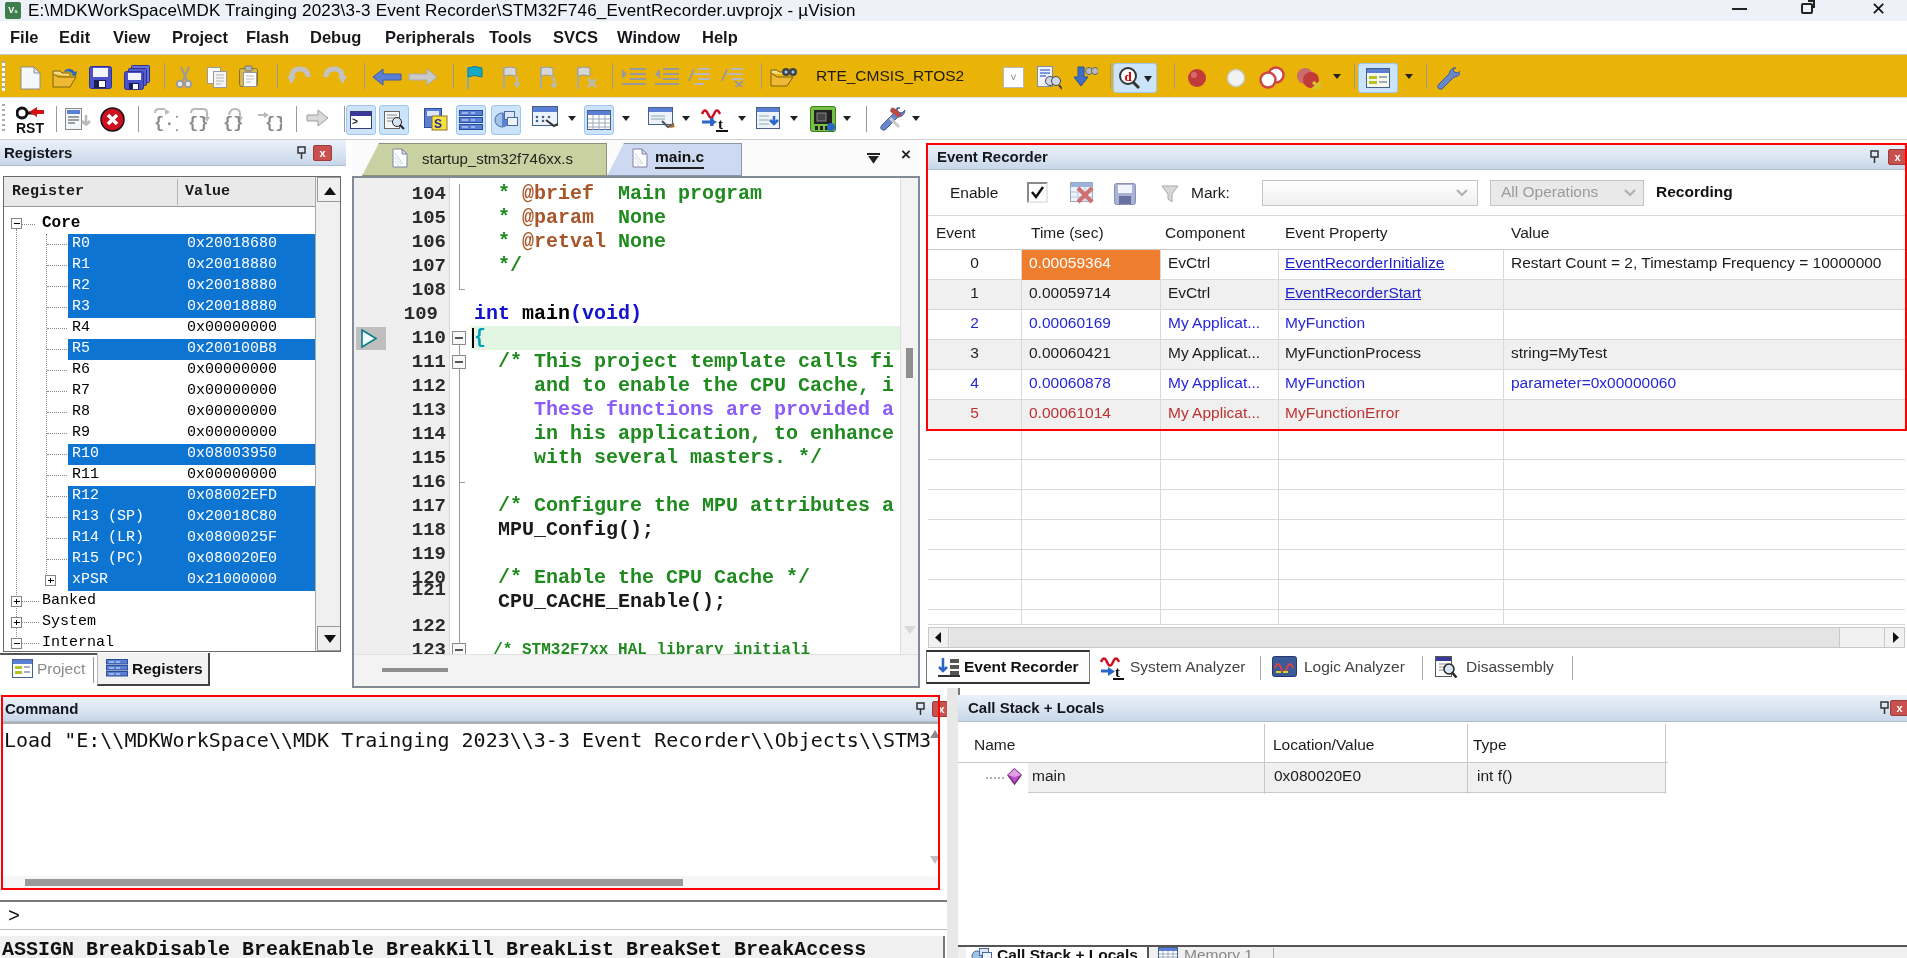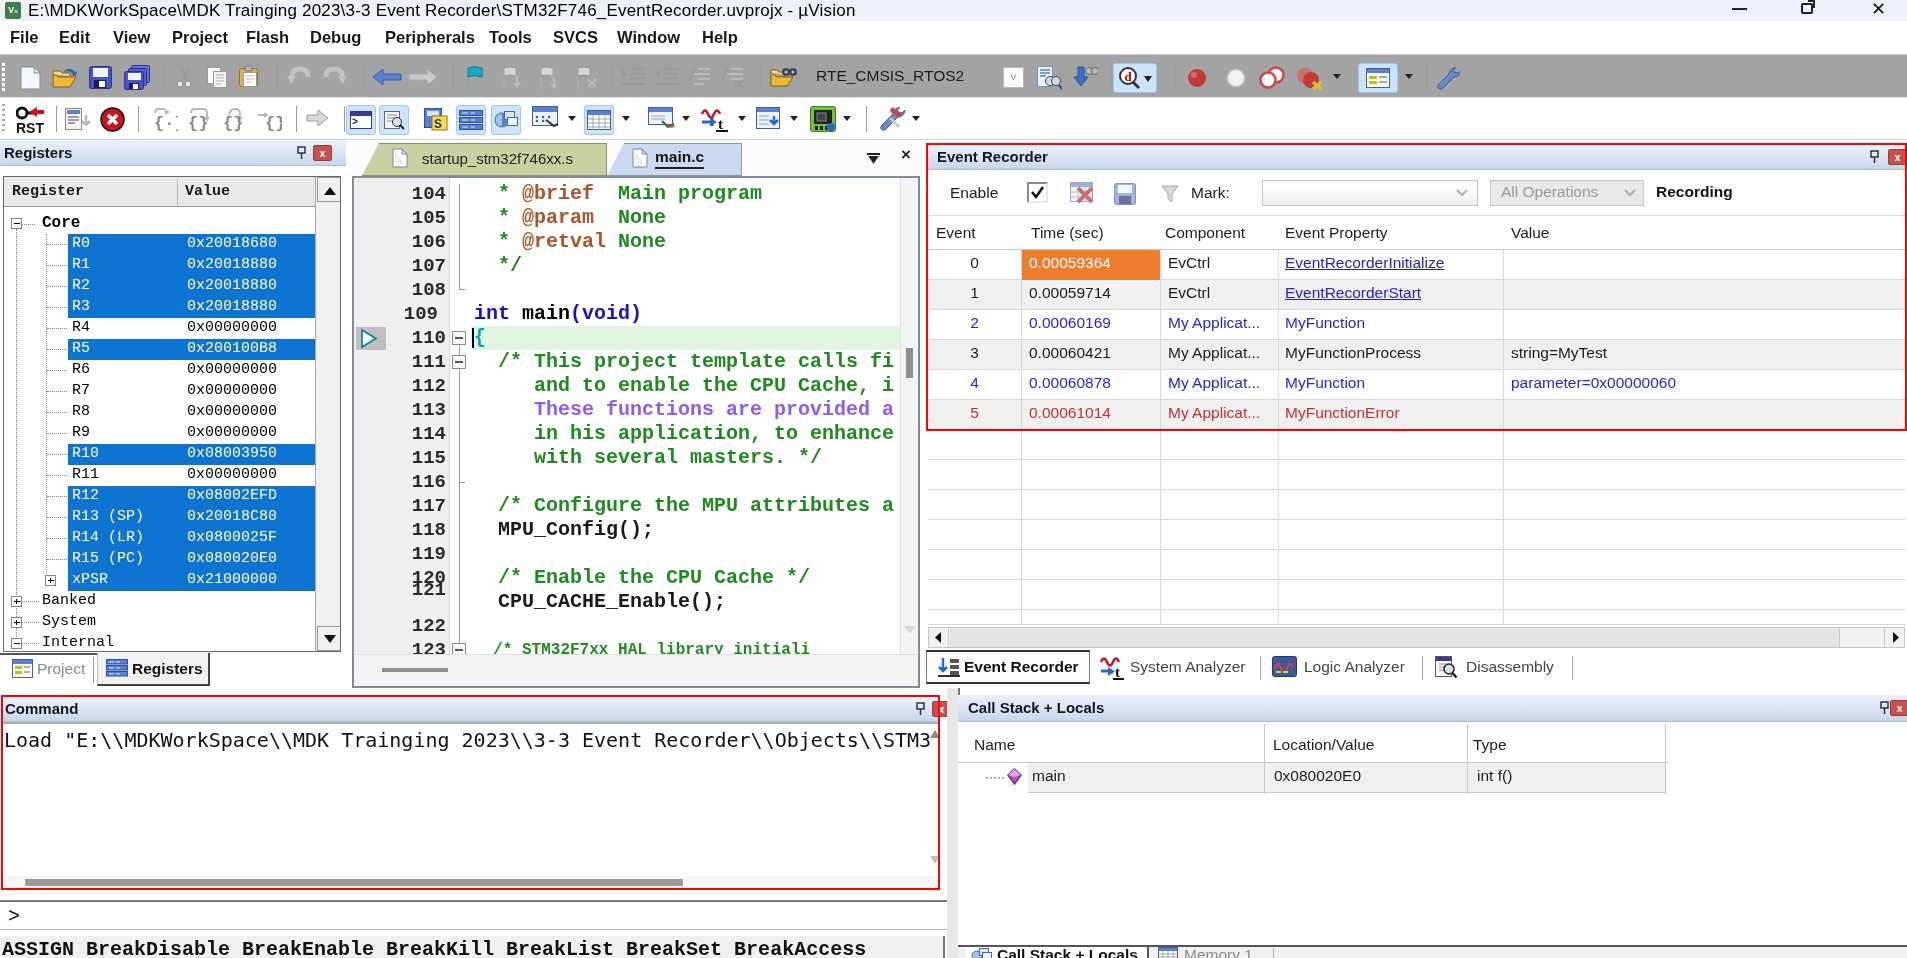--- a/index.html
+++ b/index.html
@@ -31,21 +31,21 @@
  <span class="abs" style="left:172px;top:7px;">Project</span>
  <span class="abs" style="left:246px;top:7px;">Flash</span>
  <span class="abs" style="left:310px;top:7px;">Debug</span>
  <span class="abs" style="left:385px;top:7px;">Peripherals</span>
  <span class="abs" style="left:489px;top:7px;">Tools</span>
  <span class="abs" style="left:553px;top:7px;">SVCS</span>
  <span class="abs" style="left:617px;top:7px;">Window</span>
  <span class="abs" style="left:702px;top:7px;">Help</span>
 </div>
 
-<div class="abs" id="tb1" style="left:0;top:55px;width:1907px;height:43px;background:#a3a3a3;border-bottom:1px solid #e4e4e4;">
+<div class="abs" id="tb1" style="left:0;top:55px;width:1907px;height:43px;background:#eab308;border-bottom:1px solid #e4e4e4;">
  <div class="abs" style="left:2px;top:6px;width:3px;height:30px;background:repeating-linear-gradient(180deg,#aaa 0 2px,#fff 2px 5px);"></div>
  <svg class="abs" style="left:20px;top:66px;top:11px;" width="21" height="24">
       <path d="M1 1 h13 l6 6 v16 h-19 z" fill="#f4f7fd" stroke="#8d8d8d"></path>
       <path d="M14 1 l6 6 h-6 z" fill="#dde6f5" stroke="#8d8d8d"></path>
     </svg>
  <svg class="abs" style="left:52px;top:11px;" width="27" height="24">
       <path d="M1 8 v13 h17 l6 -10 h-17 z" fill="#f0b934" stroke="#7a6214"></path>
       <path d="M1 8 v-3 h7 l2 2 h8 v3" fill="#f8d988" stroke="#7a6214"></path>
       <path d="M12 5 q6 -5 11 1 l2 -1 l-1 5 l-5 -1 l2 -1 q-4 -4 -8 -2z" fill="#2a66b8"></path>
     </svg>
@@ -700,20 +700,21 @@
  <span class="abs" style="left:357px;top:8px;">Event Property</span>
  <span class="abs" style="left:583px;top:8px;">Value</span>
  </div>
  <div class="abs" style="left:2px;top:110px;width:977px;height:375px;background:#fff;overflow:hidden;font-size:15.5px;">
  <div class="abs" style="left:0;top:0px;width:977px;height:30px;background:#ffffff;border-bottom:1px solid #d9d9d9;">
  <div class="abs" style="left:0;top:4px;width:93px;text-align:center;color:#1c1c1c;">0</div>
  <div class="abs" style="left:93px;top:0;width:139px;height:30px;background:#ee7d2e;"></div>
  <div class="abs" style="left:101px;top:4px;color:#fff;">0.00059364</div>
  <div class="abs" style="left:240px;top:4px;color:#1c1c1c;">EvCtrl</div>
  <div class="abs" style="left:357px;top:4px;color:#2222cc;text-decoration:underline;">EventRecorderInitialize</div>
+ <div class="abs" style="left:583px;top:4px;width:390px;height:24px;overflow:hidden;white-space:nowrap;color:#1c1c1c;">Restart Count = 2, Timestamp Frequency = 10000000</div>
  </div>
  <div class="abs" style="left:0;top:30px;width:977px;height:30px;background:#f0f0f0;border-bottom:1px solid #d9d9d9;">
  <div class="abs" style="left:0;top:4px;width:93px;text-align:center;color:#1c1c1c;">1</div>
  <div class="abs" style="left:101px;top:4px;color:#1c1c1c;">0.00059714</div>
  <div class="abs" style="left:240px;top:4px;color:#1c1c1c;">EvCtrl</div>
  <div class="abs" style="left:357px;top:4px;color:#2222cc;text-decoration:underline;">EventRecorderStart</div>
  </div>
  <div class="abs" style="left:0;top:60px;width:977px;height:30px;background:#ffffff;border-bottom:1px solid #d9d9d9;">
  <div class="abs" style="left:0;top:4px;width:93px;text-align:center;color:#2626d8;">2</div>
  <div class="abs" style="left:101px;top:4px;color:#2626d8;">0.00060169</div>

